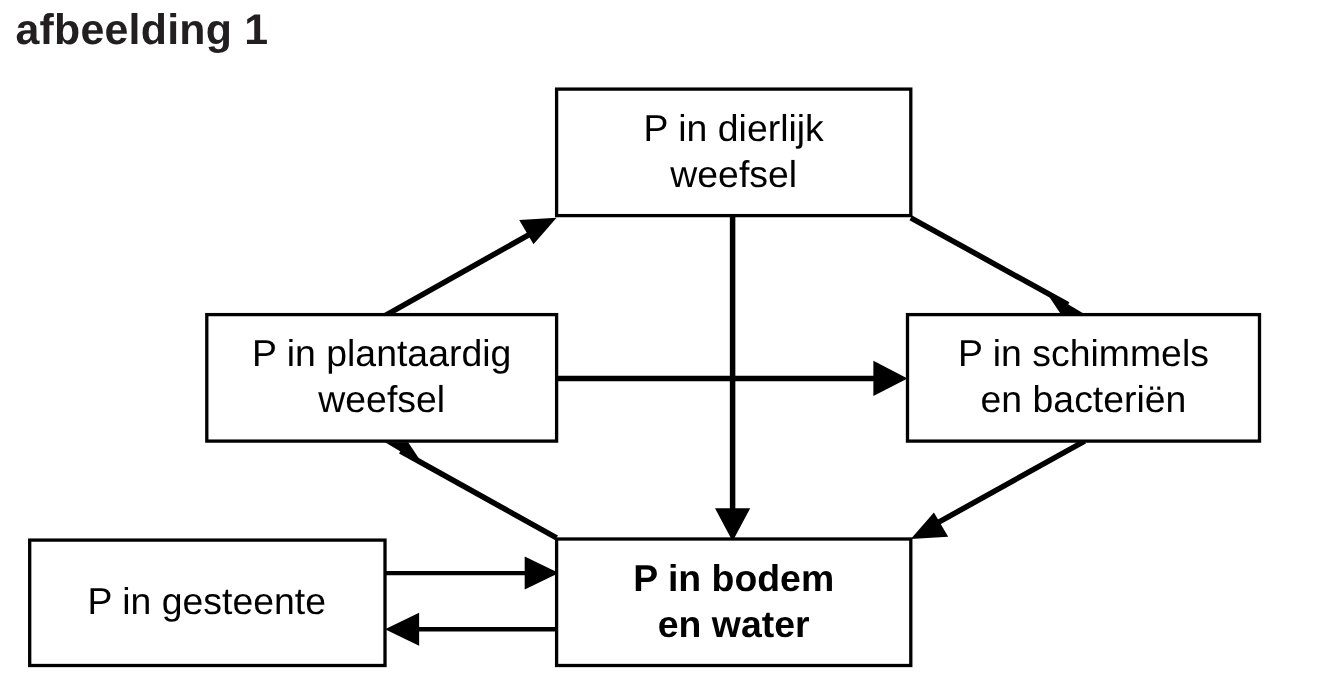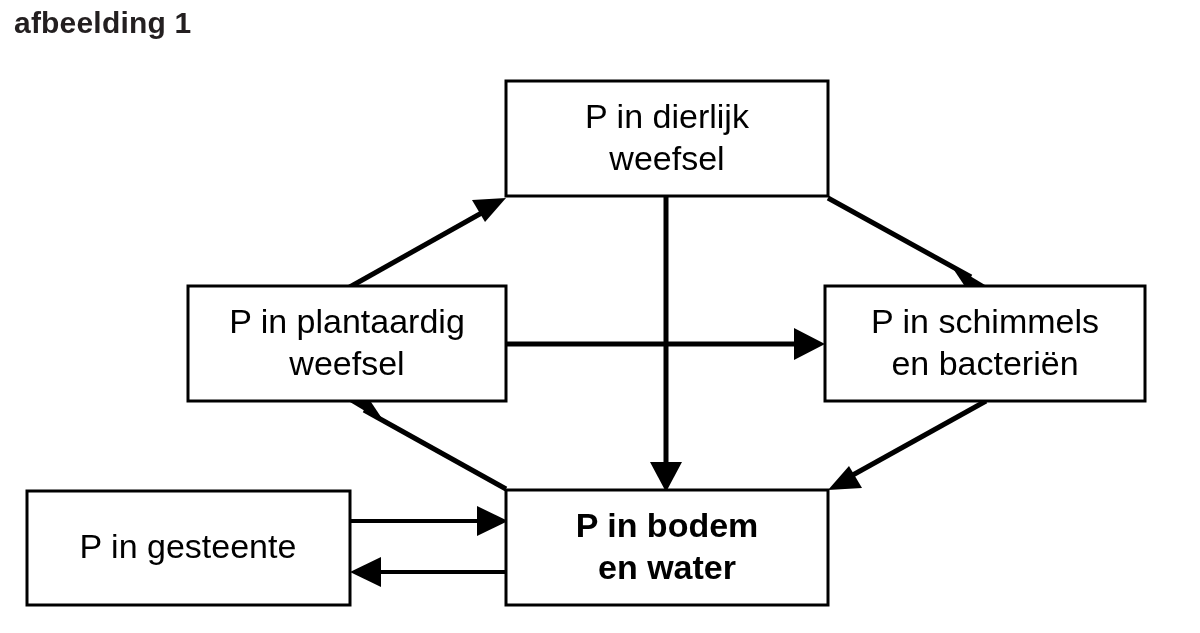--- a/index.html
+++ b/index.html
@@ -11,21 +11,21 @@
     width: 1200px;
     height: 633px;
     font-family: "Liberation Sans", sans-serif;
     overflow: hidden;
     position: relative;
   }
   #figure-title {
     position: absolute;
     left: 14px;
     top: 6px;
-    font-size: 30px;
+    font-size: 39px;
     font-weight: bold;
     color: #231f20;
     letter-spacing: 0.2px;
     white-space: nowrap;
   }
   #diagram-canvas {
     position: absolute;
     left: 0;
     top: 0;
   }

